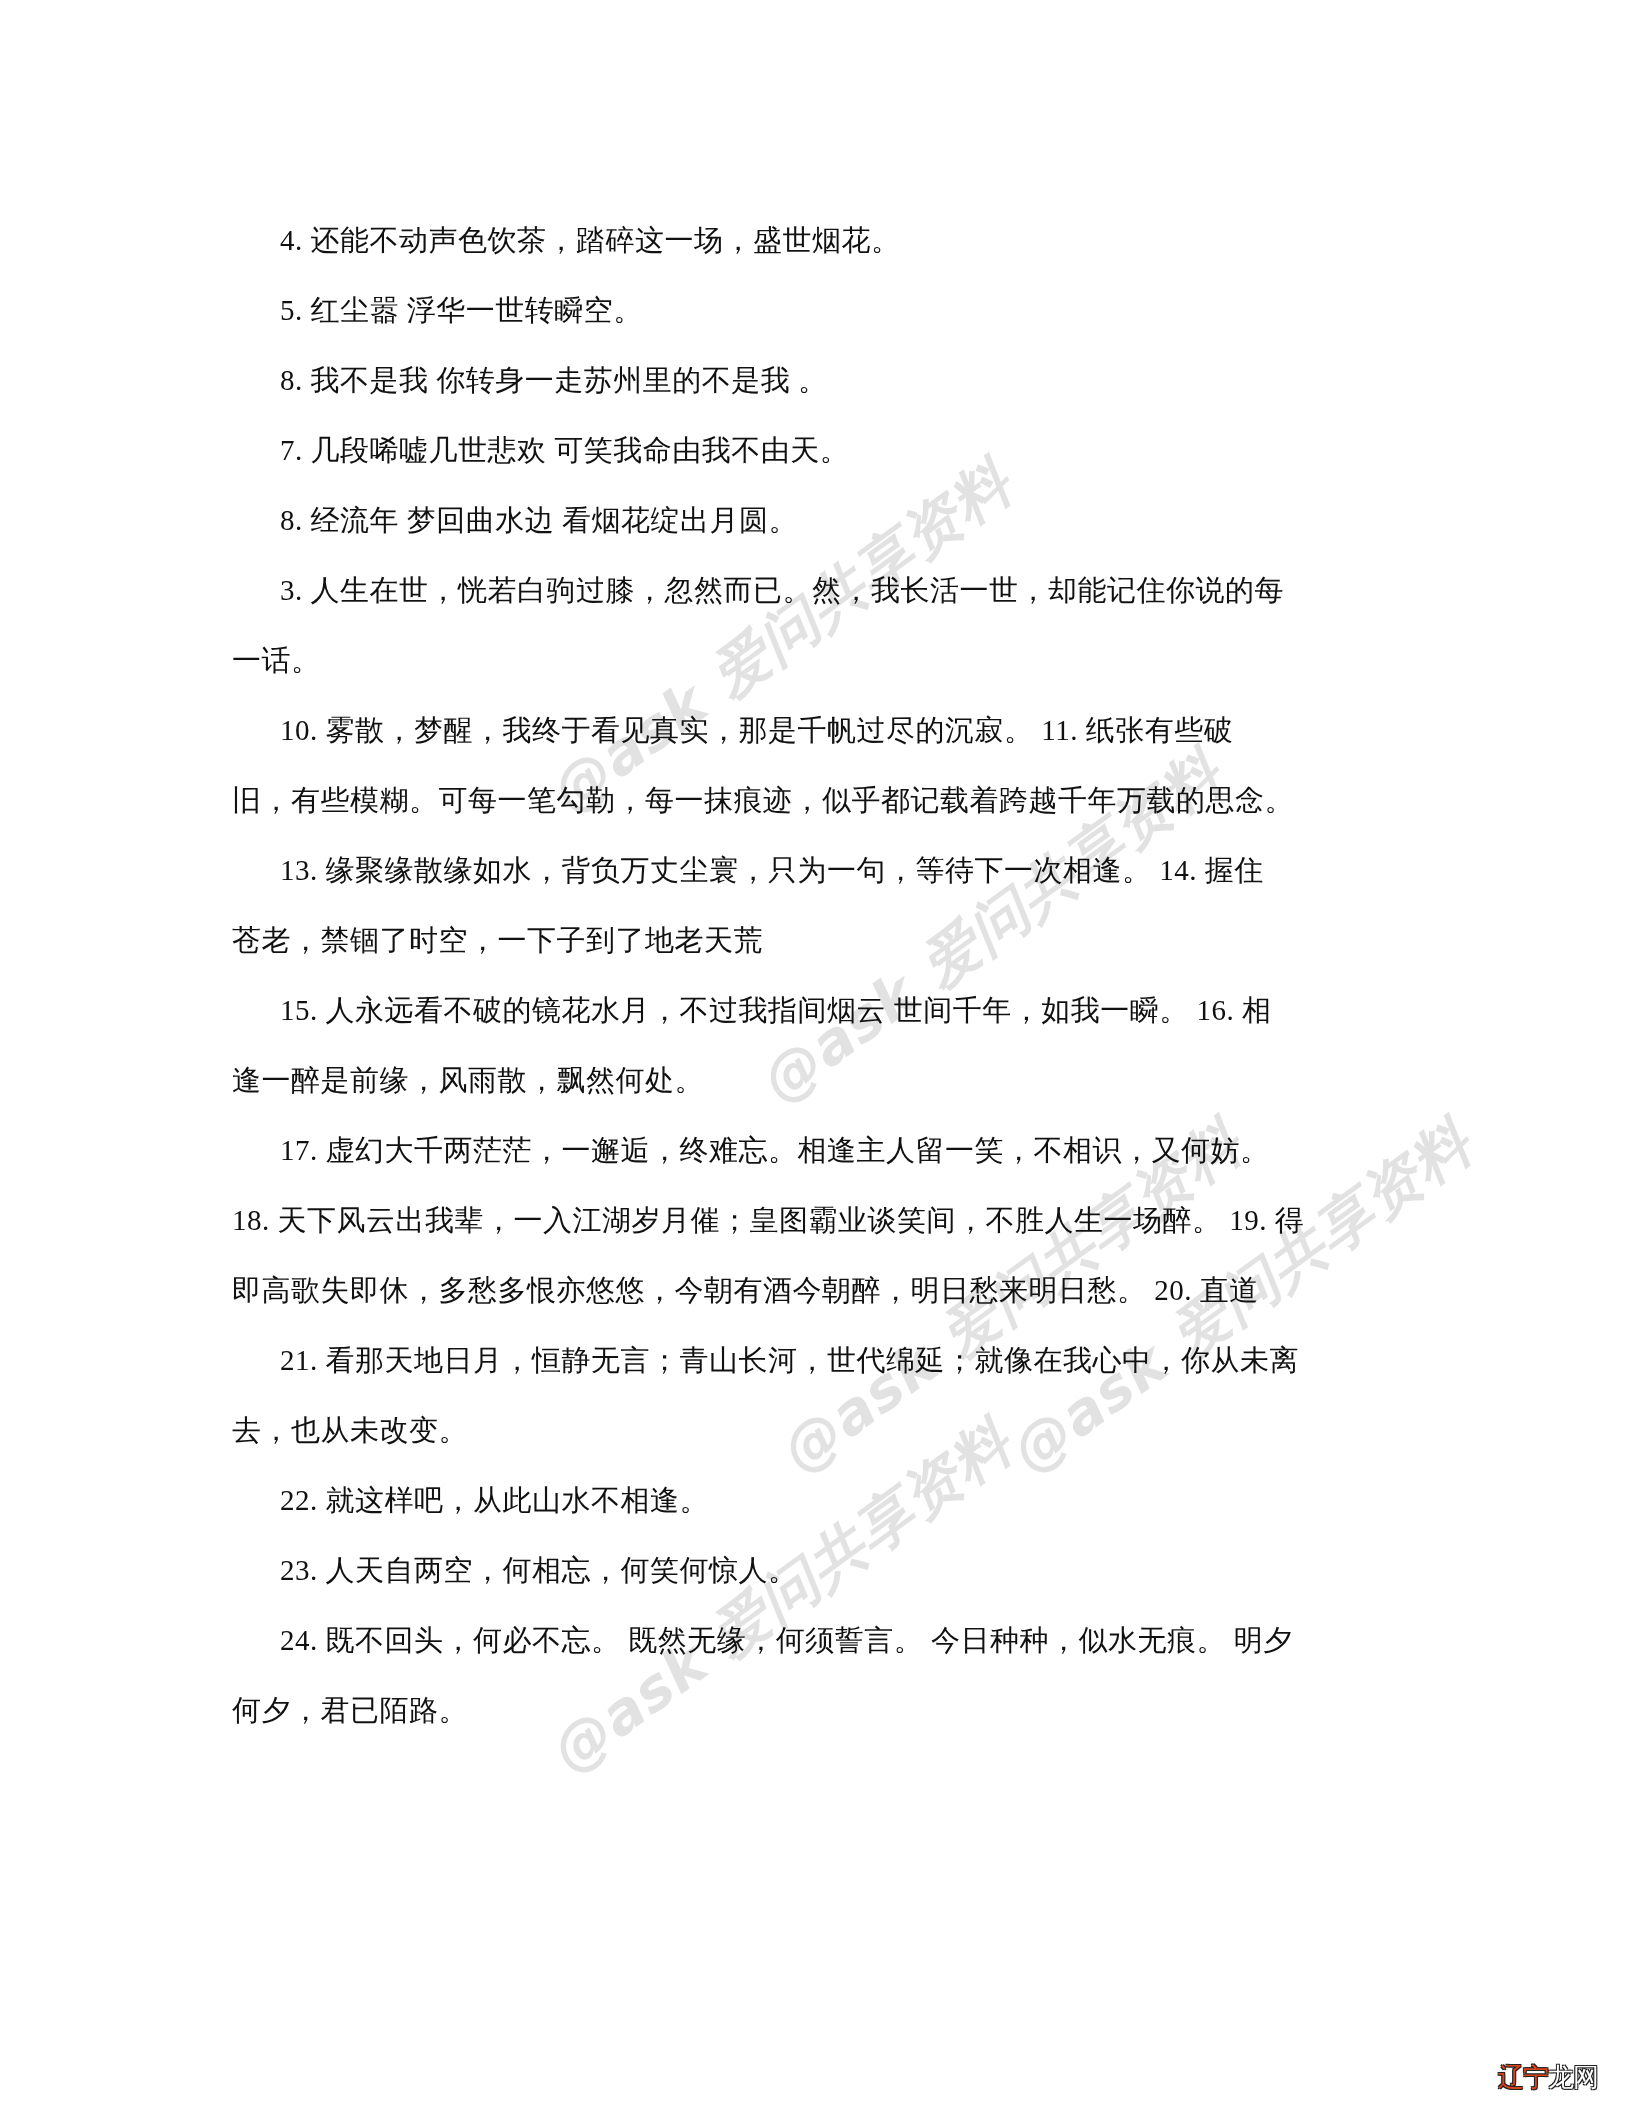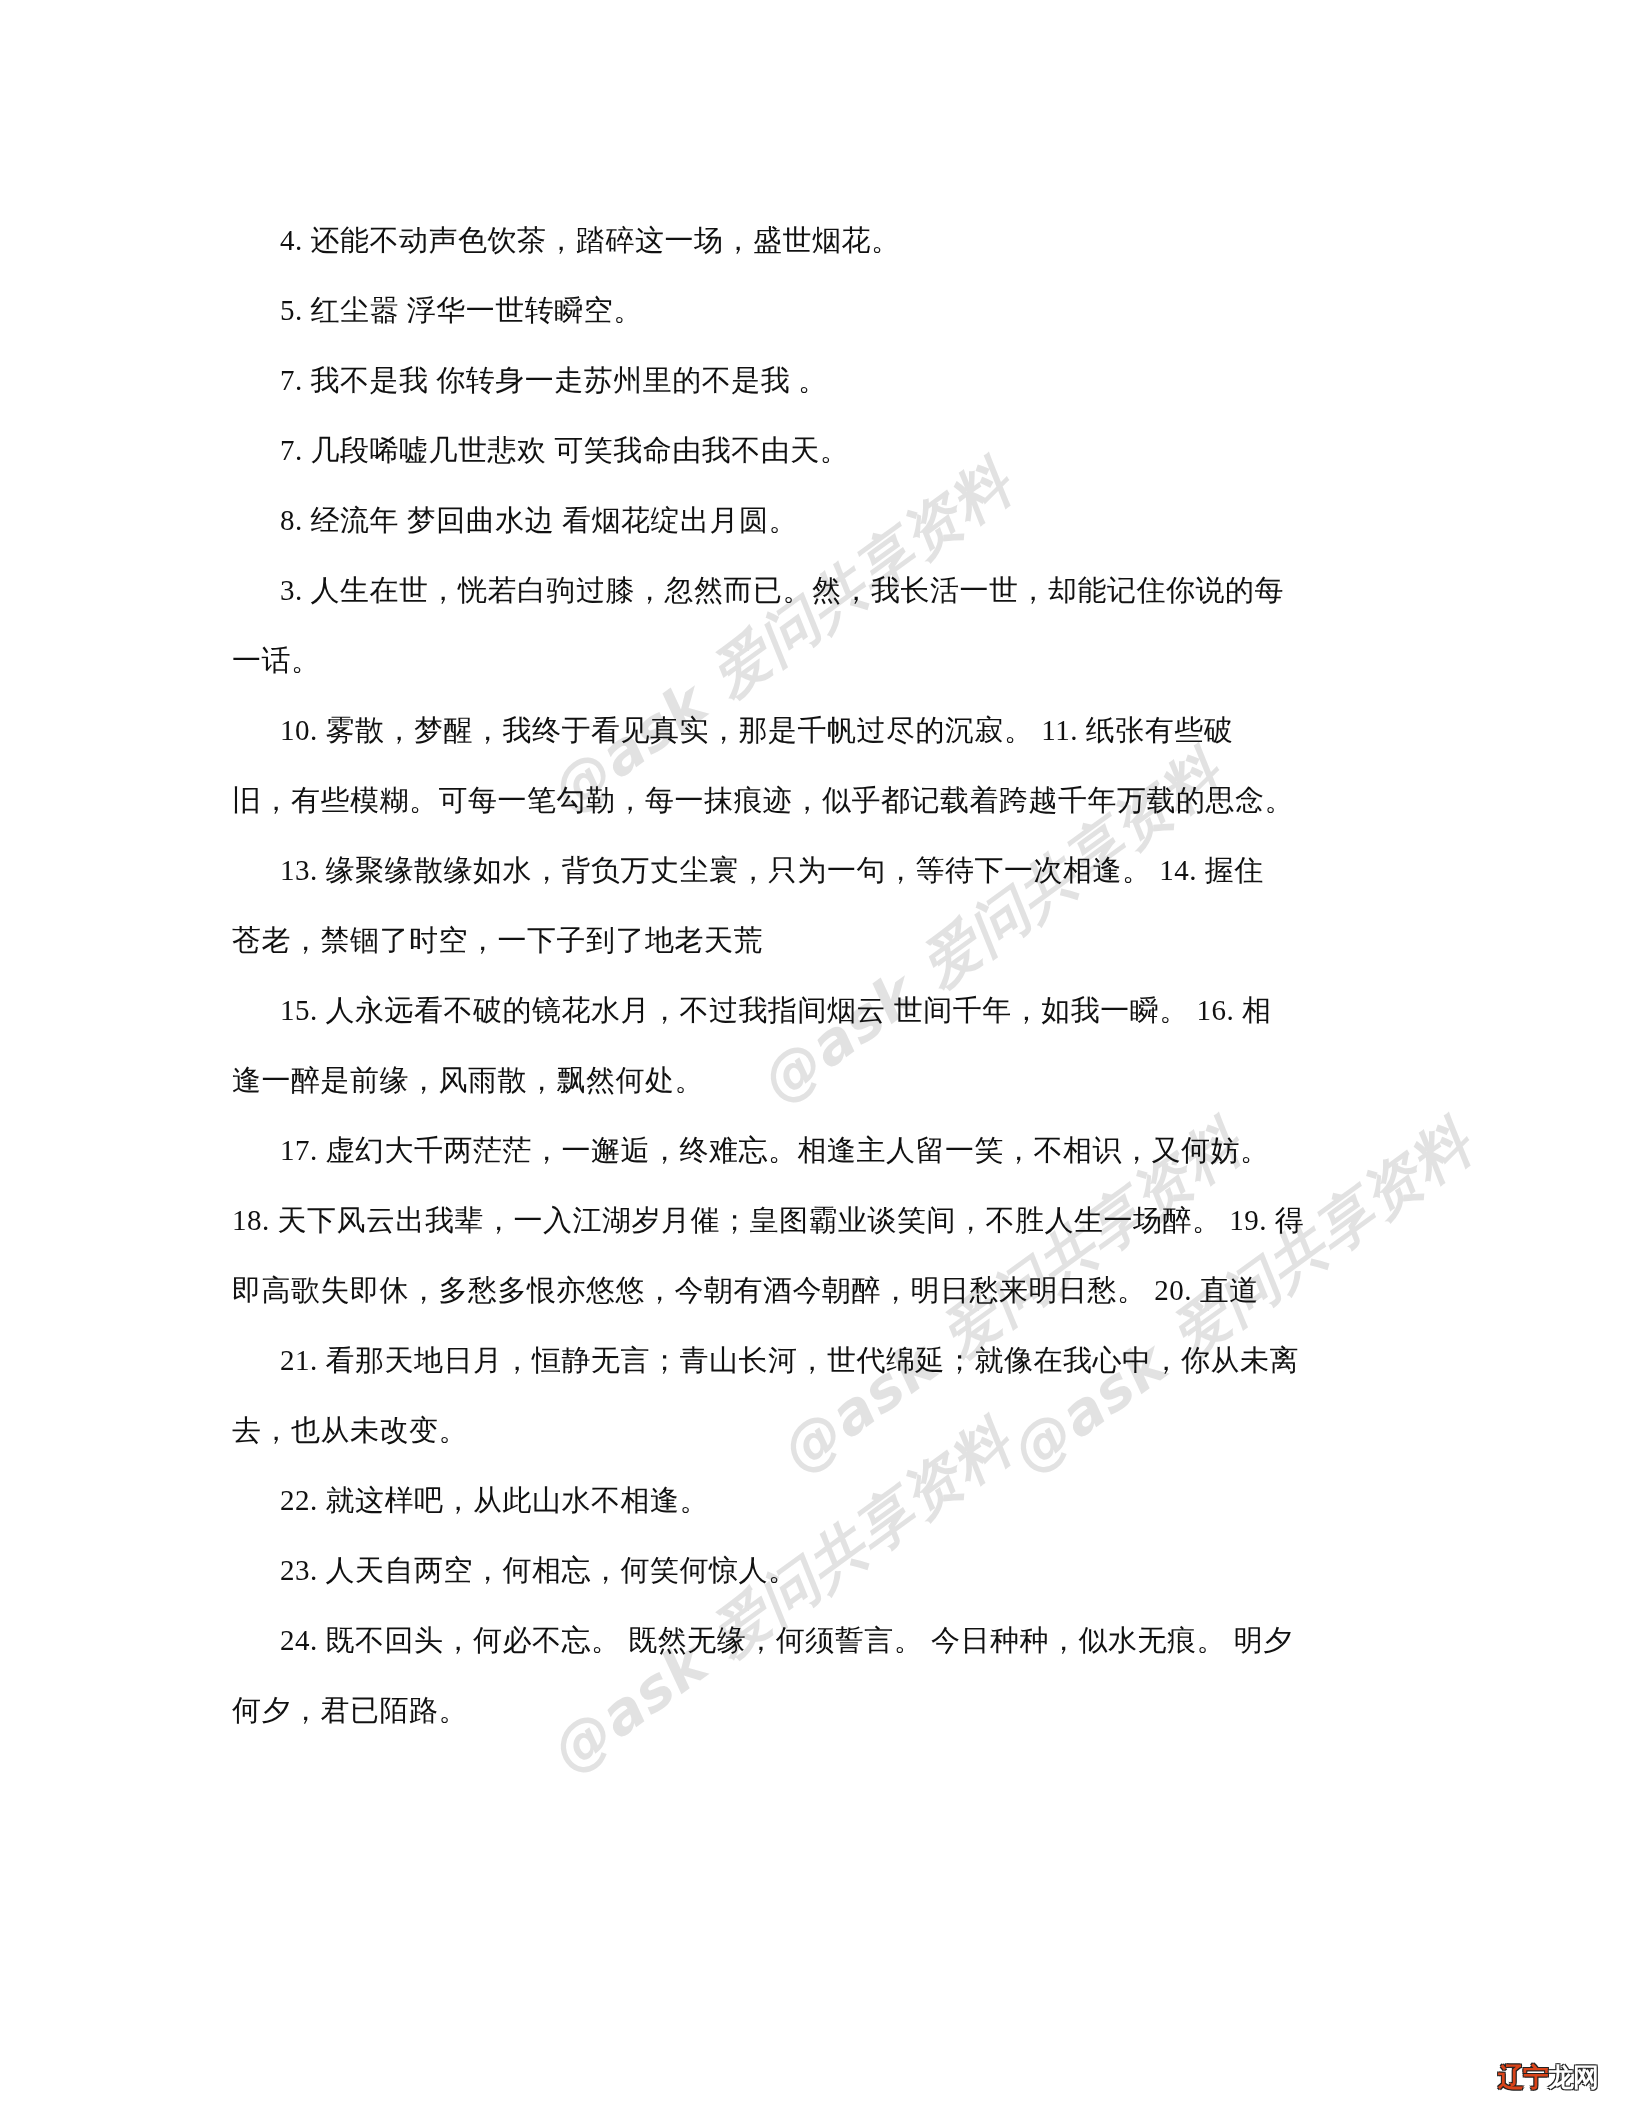--- a/index.html
+++ b/index.html
@@ -47,21 +47,21 @@
       transform: rotate(-36deg);
       transform-origin: left center;
       pointer-events: none;
       letter-spacing: 1px;
     }
     .logo {
       position: absolute;
       left: 1498px;
       top: 2060px;
       font-family: "DejaVu Sans", sans-serif;
-      font-weight: bold;
+      font-weight: normal;
       font-size: 26px;
       letter-spacing: -1px;
       white-space: nowrap;
     }
     .logo .red {
       color: #d9441a;
       text-shadow: -1px -1px 0 #222, 1px -1px 0 #222, -1px 1px 0 #222, 1px 1px 0 #222;
     }
     .logo .white {
       color: #ffffff;
@@ -85,21 +85,21 @@
   <div class="watermark" style="left:560px; top:1720px;">
     <span>@ask 爱问共享资料</span>
   </div>
   <div class="watermark" style="left:1020px; top:1420px;">
     <span>@ask 爱问共享资料</span>
   </div>
 
   <div class="text-block">
     <div class="line indent">4.  还能不动声色饮茶，踏碎这一场，盛世烟花。</div>
     <div class="line indent">5.  红尘嚣  浮华一世转瞬空。</div>
-    <div class="line indent">7.  我不是我  你转身一走苏州里的不是我  。</div>
+    <div class="line indent">8.  我不是我  你转身一走苏州里的不是我  。</div>
     <div class="line indent">7.  几段唏嘘几世悲欢  可笑我命由我不由天。</div>
     <div class="line indent">8.  经流年  梦回曲水边  看烟花绽出月圆。</div>
     <div class="line indent">3.  人生在世，恍若白驹过膝，忽然而已。然，我长活一世，却能记住你说的每</div>
     <div class="line">一话。</div>
     <div class="line indent">10.  雾散，梦醒，我终于看见真实，那是千帆过尽的沉寂。  11.  纸张有些破</div>
     <div class="line">旧，有些模糊。可每一笔勾勒，每一抹痕迹，似乎都记载着跨越千年万载的思念。</div>
     <div class="line indent">13.  缘聚缘散缘如水，背负万丈尘寰，只为一句，等待下一次相逢。  14.  握住</div>
     <div class="line">苍老，禁锢了时空，一下子到了地老天荒</div>
     <div class="line indent">15.  人永远看不破的镜花水月，不过我指间烟云  世间千年，如我一瞬。  16.  相</div>
     <div class="line">逢一醉是前缘，风雨散，飘然何处。</div>

